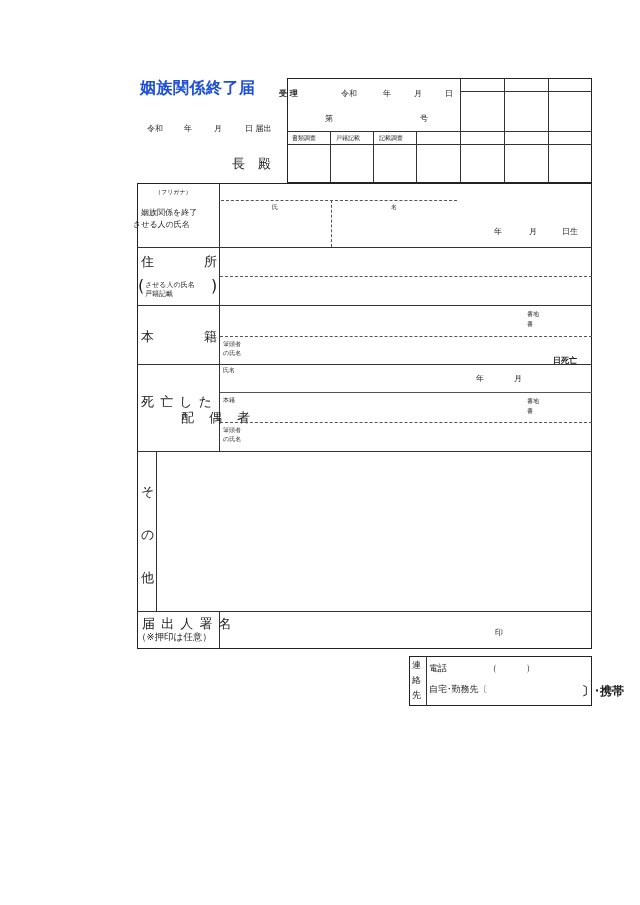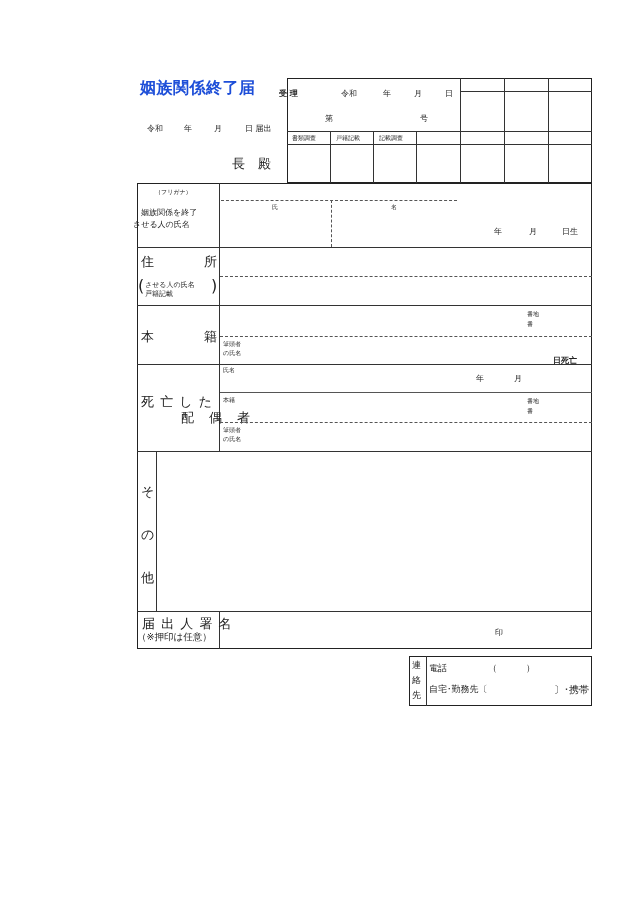--- a/index.html
+++ b/index.html
@@ -126,15 +126,15 @@
 
 <div class="box" style="left:409px; top:656px; width:183px; height:50px;"></div>
 <div class="vline" style="left:426px; top:656px; height:50px;"></div>
 <div class="abs small" style="left:412px; top:659px; font-size:9px;">連</div>
 <div class="abs small" style="left:412px; top:674px; font-size:9px;">絡</div>
 <div class="abs small" style="left:412px; top:689px; font-size:9px;">先</div>
 <div class="abs small" style="left:429px; top:662px; font-size:9px;">電話</div>
 <div class="abs small" style="left:488px; top:662px; font-size:9px;">（</div>
 <div class="abs small" style="left:526px; top:662px; font-size:9px;">）</div>
 <div class="abs small" style="left:429px; top:683px; font-size:9px;">自宅･勤務先〔</div>
-<div class="abs small" style="left:554px; top:683px; font-size:10px;">〕･携帯</div>
+<div class="abs small" style="left:582px; top:683px; font-size:12px;font-weight:bold;">〕･携帯</div>
 <div class="field" style="left:455px; top:660px; width:130px; height:16px;"></div>
 <div class="field" style="left:493px; top:681px; width:60px; height:16px;"></div>
 
 </body></html>

